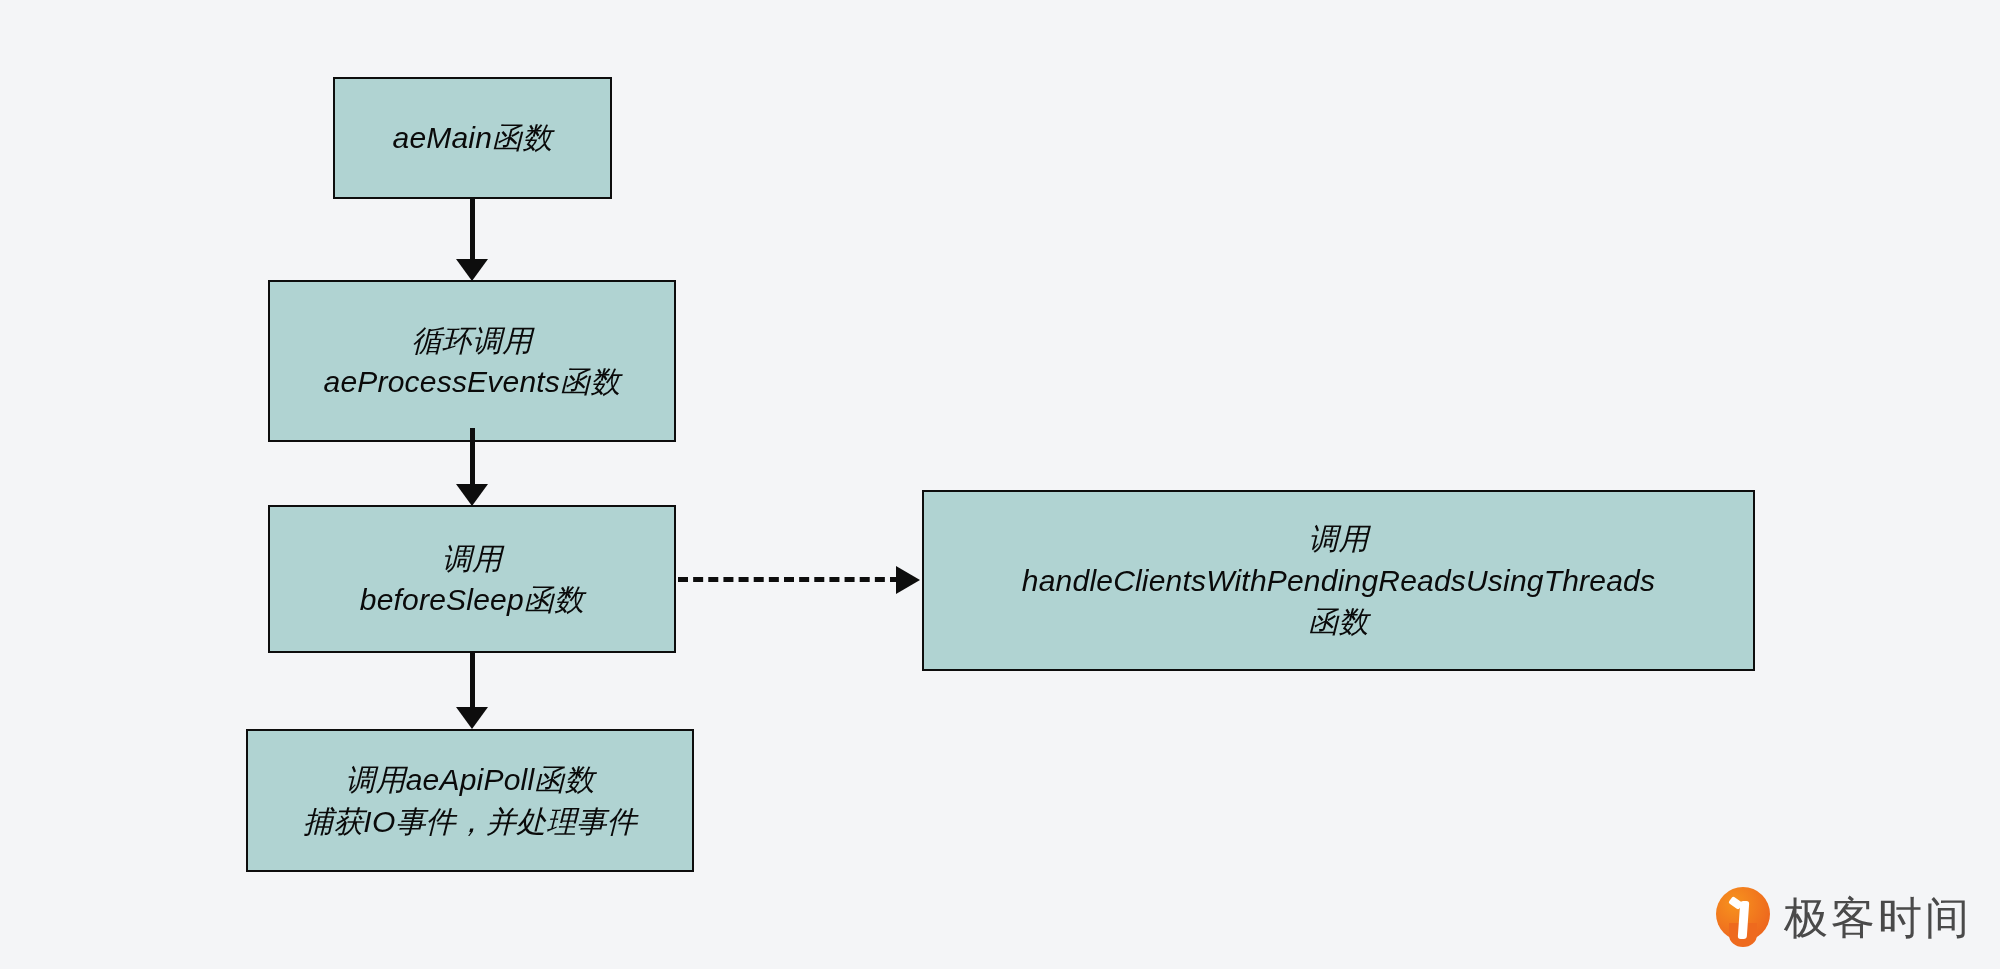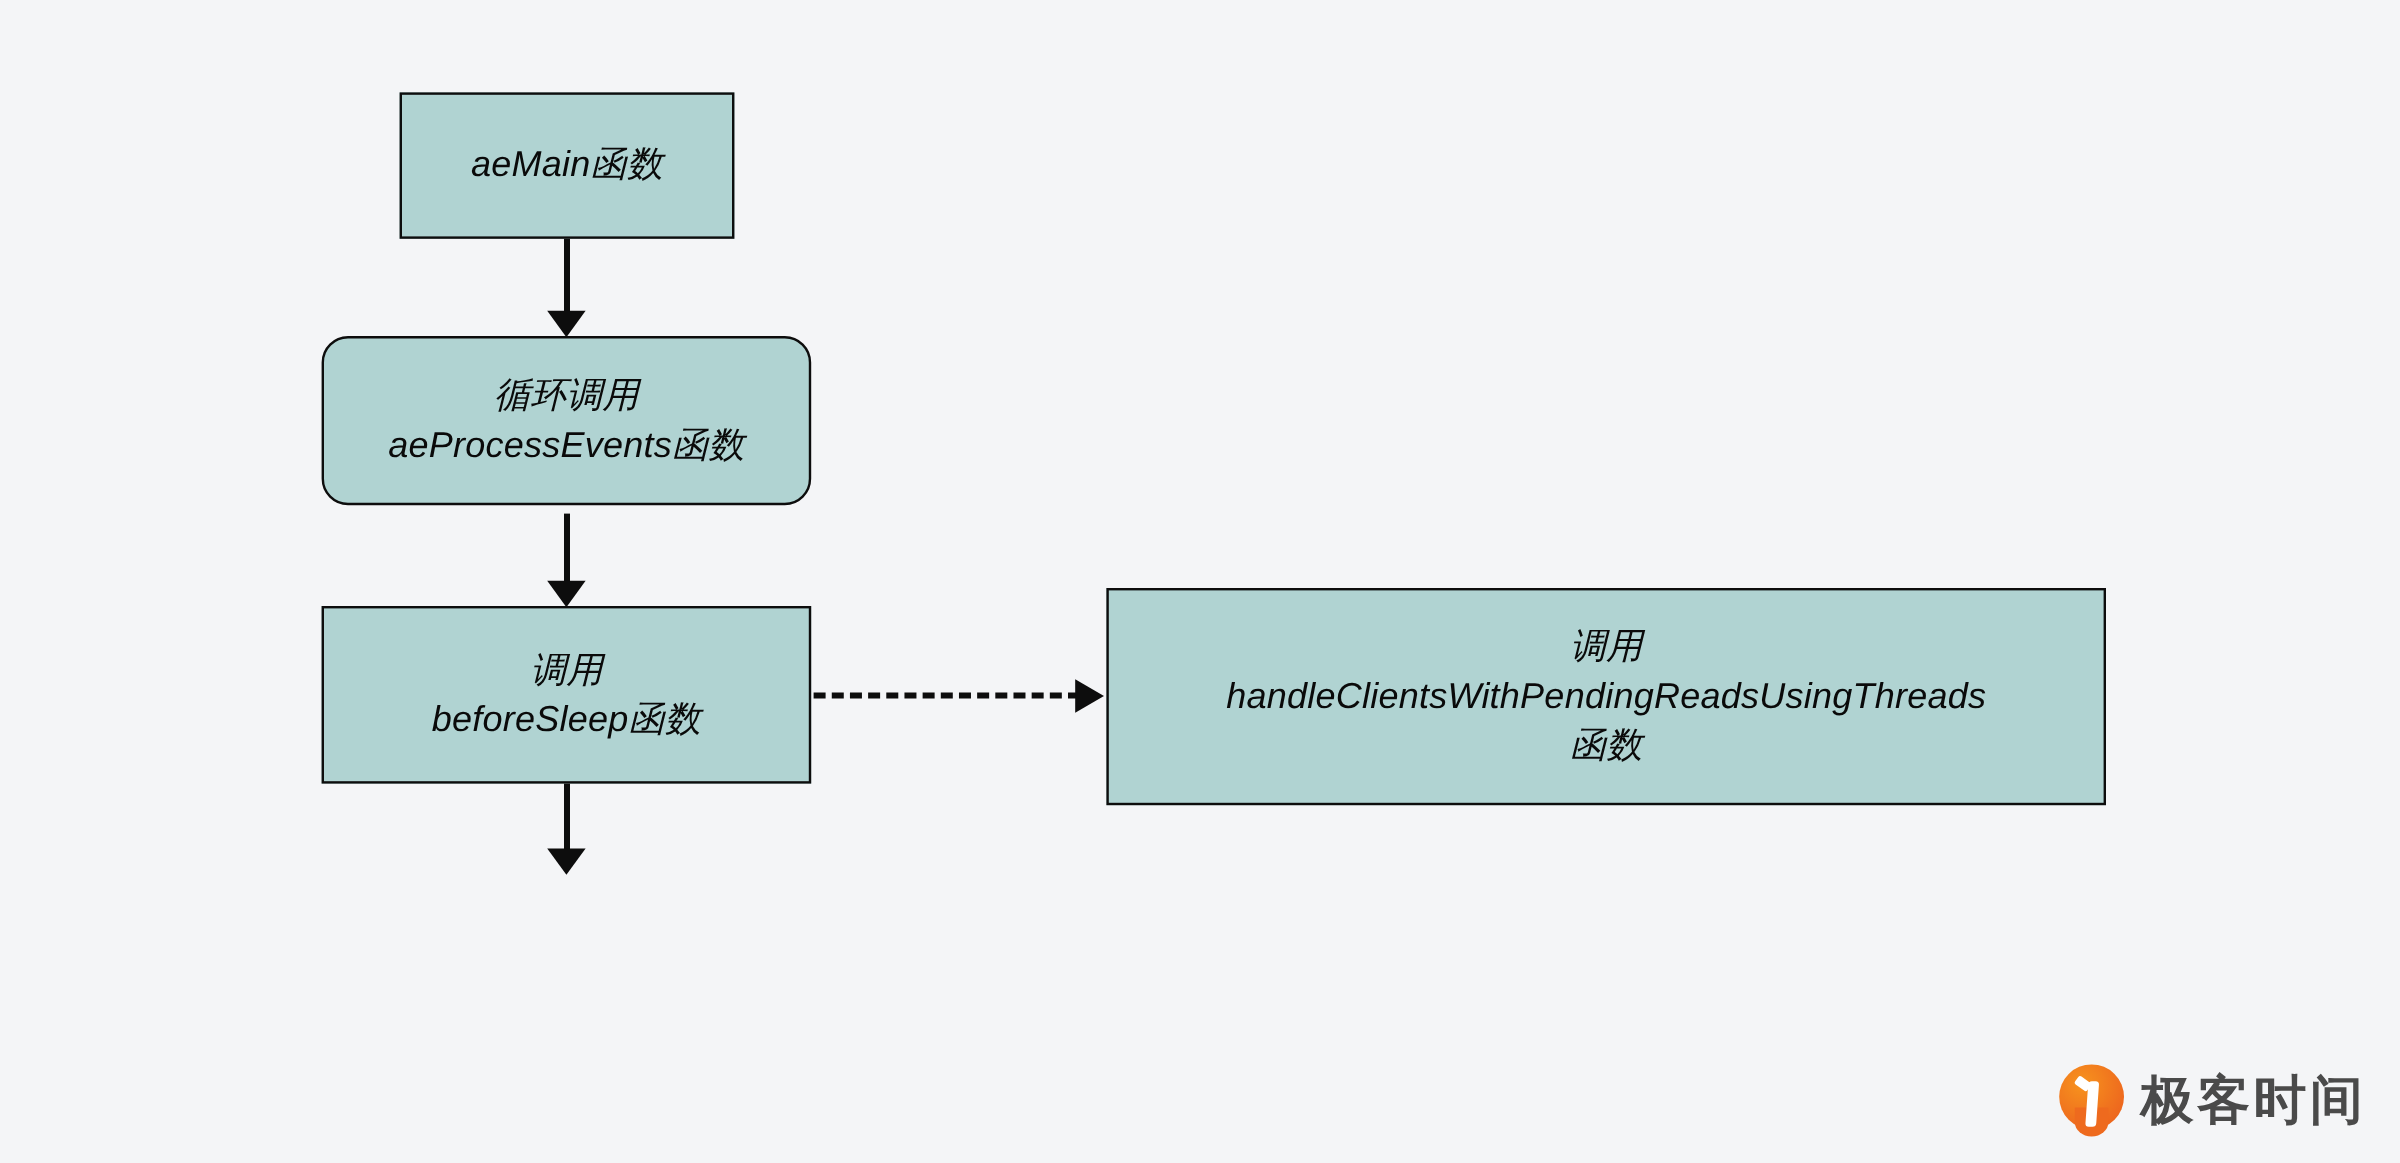--- a/index.html
+++ b/index.html
@@ -31,21 +31,21 @@
     color: #0a0a0a;
     font-size: 30px;
     line-height: 1.38;
     letter-spacing: 0.2px;
     white-space: pre-line;
     font-weight: 400;
     padding: 2px 6px;
     font-style: italic;
   }
   #node-aemain   { left: 333px; top: 77px;  width: 279px; height: 122px; }
-  #node-loop     { left: 268px; top: 280px; width: 408px; height: 141px; border-radius: 22px; }
+  #node-loop     { left: 268px; top: 280px; width: 408px; height: 162px; }
   #node-beforesleep { left: 268px; top: 505px; width: 408px; height: 148px; }
   #node-aeapipoll   { left: 246px; top: 729px; width: 448px; height: 143px; }
   #node-threads  { left: 922px; top: 490px; width: 833px; height: 181px; }
 
   
   .vline {
     position: absolute;
     width: 5px;
     background: #0d0d0d;
     left: 470px;
@@ -127,21 +127,21 @@
     left: -11px; top: -2px;
     width: 13px; height: 8px;
     background: #ffffff;
     transform: rotate(34deg);
     border-radius: 2px;
   }
   #logo-text {
     font-size: 44px;
     color: #4a4a4a;
     letter-spacing: 3px;
-    font-weight: 700;
+    font-weight: 400;
     line-height: 1;
   }
 </style>
 </head>
 <body>
 
 <div id="canvas">
 
   <div class="node" id="node-aemain">aeMain函数</div>
 
@@ -153,20 +153,22 @@
 
   <div class="vline b"></div>
   <div class="arrowhead-down b"></div>
 
   <div class="node" id="node-beforesleep">调用
 beforeSleep函数</div>
 
   <div class="vline c"></div>
   <div class="arrowhead-down c"></div>
 
+  <div class="node" id="node-aeapipoll">调用aeApiPoll函数
+捕获IO事件，并处理事件</div>
 
   <div class="dashline"></div>
   <div class="arrowhead-right"></div>
 
   <div class="node" id="node-threads">调用
 handleClientsWithPendingReadsUsingThreads
 函数</div>
 
   <div id="logo">
     <div id="logo-mark">

